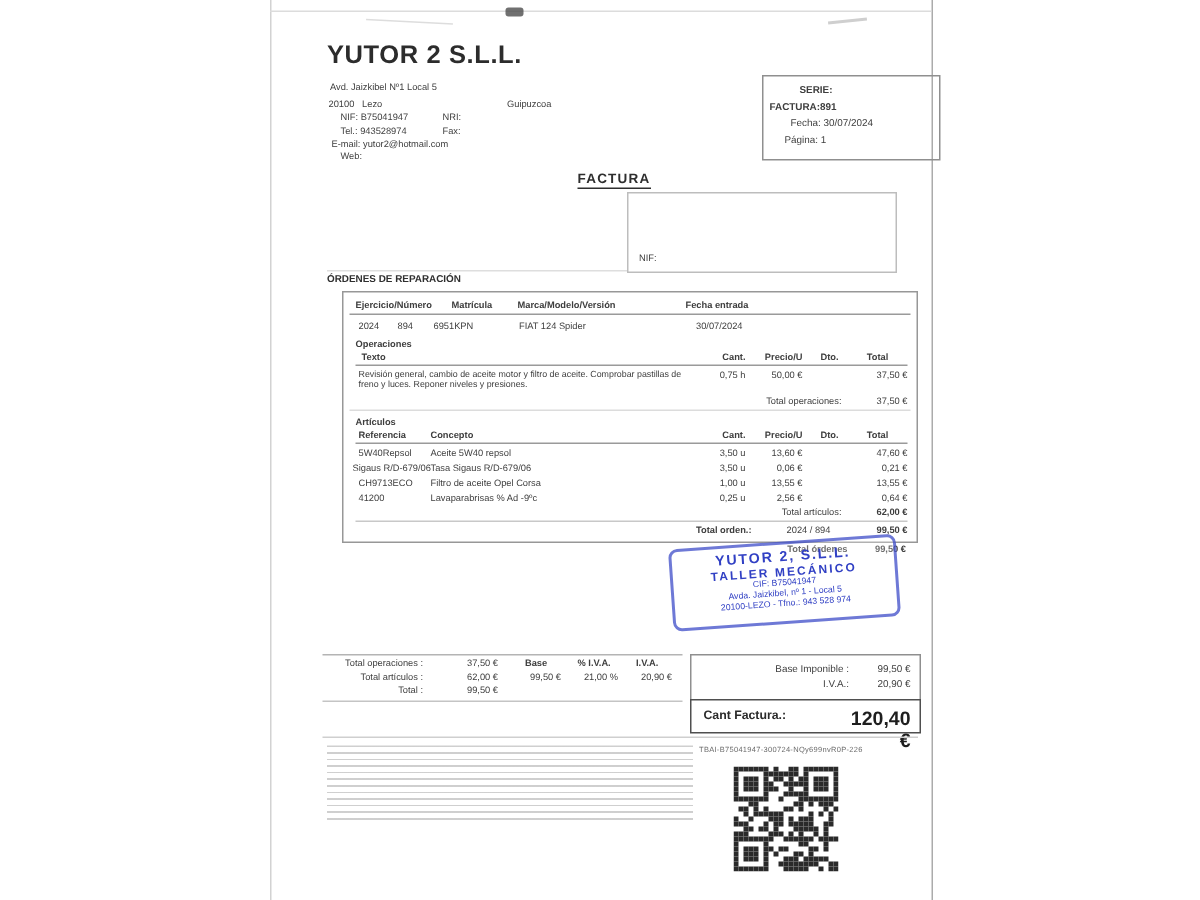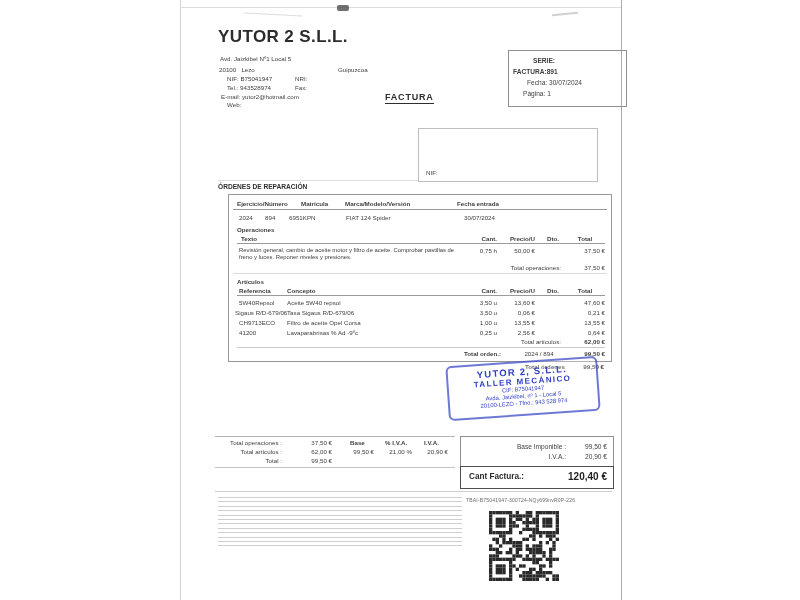--- a/index.html
+++ b/index.html
@@ -83,21 +83,21 @@
     <div class="abs t65" style="left:18px;top:27px;">
       <span>Fecha:</span>
       <span>30/07/2024</span>
     </div>
     <div class="abs t65" style="left:14px;top:38px;">
       <span>Página:</span>
       <span>1</span>
     </div>
   </div>
 
-  <div class="abs doc-title" style="left:385px;top:92px;text-align:center;">FACTURA</div>
+  <div class="abs doc-title" style="left:385px;top:114px;text-align:center;">FACTURA</div>
 
   <div class="box-light" style="left:418px;top:128px;width:178px;height:52px;">
     <div class="abs t6" style="left:7px;top:40px;">NIF:</div>
   </div>
   <div class="hline" style="left:218px;top:180px;width:200px;background:#dedede;"></div>
 
   <div class="abs t65 b" style="left:218px;top:182px;color:#2f2f2f;">ÓRDENES DE REPARACIÓN</div>
 
   <div class="otable">
 
@@ -205,21 +205,21 @@
   <div class="abs t6" style="left:418px;top:448px;width:30px;text-align:right;">20,90 €</div>
 
   <div class="total-box">
     <div class="abs t65" style="left:10px;top:5px;width:95px;text-align:right;">Base Imponible :</div>
     <div class="abs t65" style="left:102px;top:5px;width:44px;text-align:right;">99,50 €</div>
     <div class="abs t65" style="left:10px;top:15px;width:95px;text-align:right;">I.V.A.:</div>
     <div class="abs t65" style="left:102px;top:15px;width:44px;text-align:right;">20,90 €</div>
   </div>
   <div class="total-factura-box">
     <div class="abs b" style="left:8px;top:5px;font-size:8.2px;color:#2a2a2a;">Cant Factura.:</div>
-    <div class="abs b" style="left:96px;top:4px;width:50px;text-align:right;font-size:10px;color:#1e1e1e;">120,40 €</div>
+    <div class="abs b" style="left:96px;top:4px;width:50px;text-align:right;font-size:13px;color:#1e1e1e;">120,40 €</div>
   </div>
 
   <div class="hline" style="left:215px;top:491px;width:397px;background:#cfcfcf;"></div>
   <div class="fineprint"></div>
   <div class="abs t5" style="left:466px;top:497px;color:#6b6b6b;letter-spacing:.2px;">TBAI-B75041947-300724-NQy699nvR0P-226</div>
   <div class="qr" id="qr"><svg width="70" height="70" viewBox="0 0 70 70" fill="#2a2a2a">
         <rect x="0.00" y="0.00" width="3.33" height="3.33"></rect>
         <rect x="3.33" y="0.00" width="3.33" height="3.33"></rect>
         <rect x="6.67" y="0.00" width="3.33" height="3.33"></rect>
         <rect x="10.00" y="0.00" width="3.33" height="3.33"></rect>

